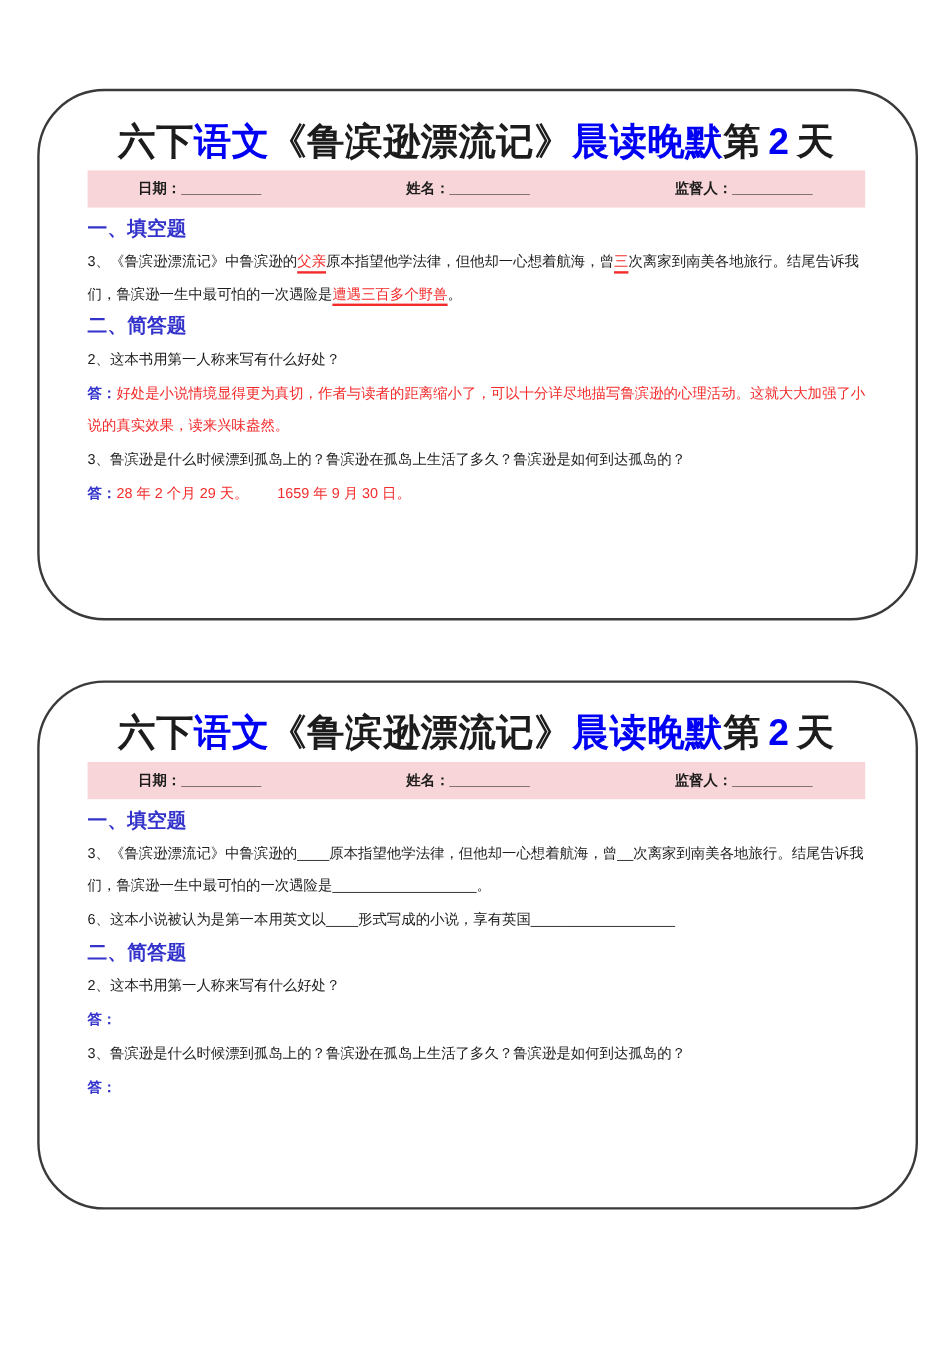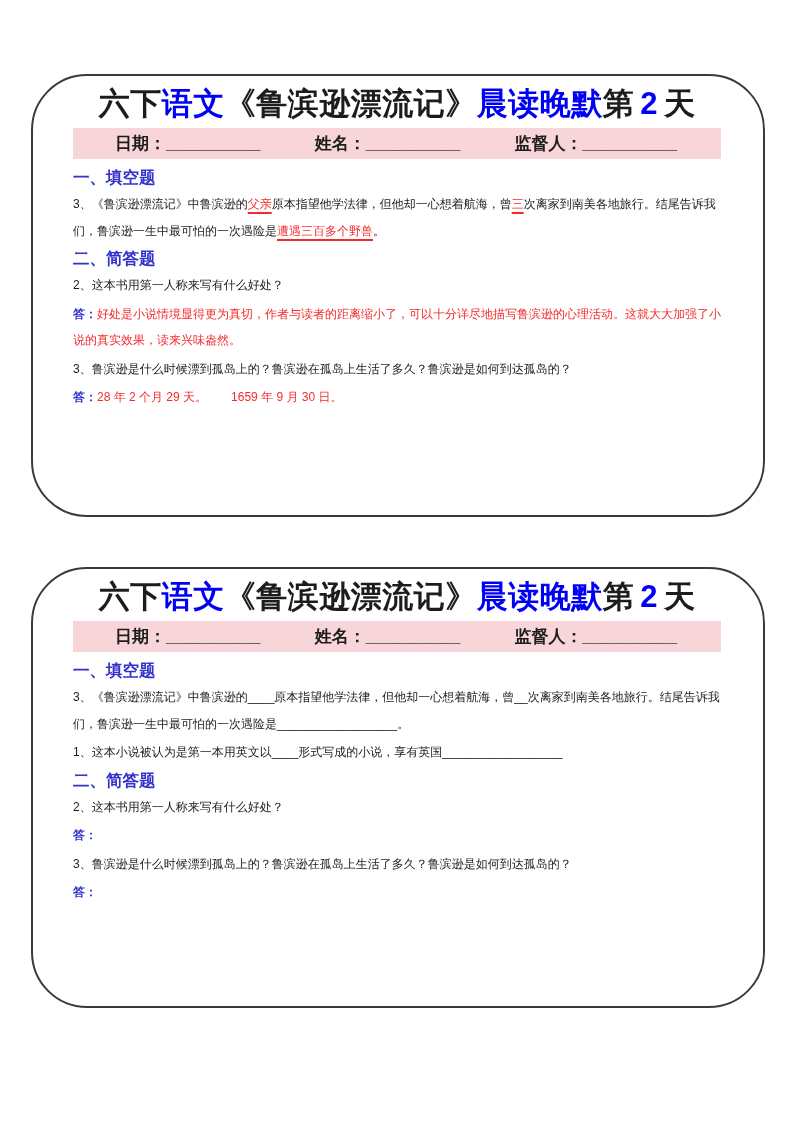--- a/index.html
+++ b/index.html
@@ -10,34 +10,34 @@
   html,body{background:#ffffff;}
   body{
     width:793px;height:1122px;position:relative;
     font-family:"Liberation Sans","DejaVu Sans",sans-serif;
     color:var(--text);
   }
   .panel{
     position:absolute;left:31px;width:734px;
     border:2px solid var(--border);border-radius:56px;
     background:#fff;overflow:hidden;
-    padding:7px 42px 0 40px;
+    padding:21px 42px 0 40px;
   }
   .panel.top{top:74px;height:443px;}
   .panel.bottom{top:567px;height:441px;}
   .title{
     text-align:center;font-size:31px;font-weight:700;
     letter-spacing:.5px;line-height:42px;margin-bottom:3px;white-space:nowrap;
   }
   .title .blue{color:var(--blue);}
   .title .num{margin:0 6px;}
   .bar{
     background:var(--pink);height:31px;margin:0 0 6px 0;
     display:flex;align-items:center;justify-content:space-between;
-    padding:0 44px 0 42px;font-size:17px;font-weight:700;gap:40px;
+    padding:0 44px 0 42px;font-size:12px;font-weight:700;gap:40px;
   }
   .bar .blank{letter-spacing:0;}
   .section{
     color:var(--section-blue);font-weight:700;font-size:16.5px;
     line-height:25px;margin:2px 0 1px 0;
   }
   p.q{font-size:12px;line-height:26.5px;margin:0 0 2px 0;}
   .ans{
     color:var(--red);
     text-decoration:underline;
@@ -90,21 +90,21 @@
   <div class="bar">
     <span><span>日期：</span><span class="blank">__________</span></span>
     <span><span>姓名：</span><span class="blank">__________</span></span>
     <span><span>监督人：</span><span class="blank">__________</span></span>
   </div>
 
   <div class="section">一、填空题</div>
 
   <p class="q">3、《鲁滨逊漂流记》中鲁滨逊的____原本指望他学法律，但他却一心想着航海，曾__次离家到南美各地旅行。结尾告诉我们，鲁滨逊一生中最可怕的一次遇险是__________________。</p>
 
-  <p class="q"><span>1、这本小说被认为是第一本用英文以____形式写成的小说，享有英国__________________</span><br></p>
+  <p class="q"><span>6、这本小说被认为是第一本用英文以____形式写成的小说，享有英国__________________</span><br></p>
 
   <div class="section">二、简答题</div>
 
   <p class="q">2、这本书用第一人称来写有什么好处？</p>
 
   <p class="q gap-after"><span class="lblue">答：</span></p>
 
   <p class="q">3、鲁滨逊是什么时候漂到孤岛上的？鲁滨逊在孤岛上生活了多久？鲁滨逊是如何到达孤岛的？</p>
 
   <p class="q"><span class="lblue">答：</span></p>

